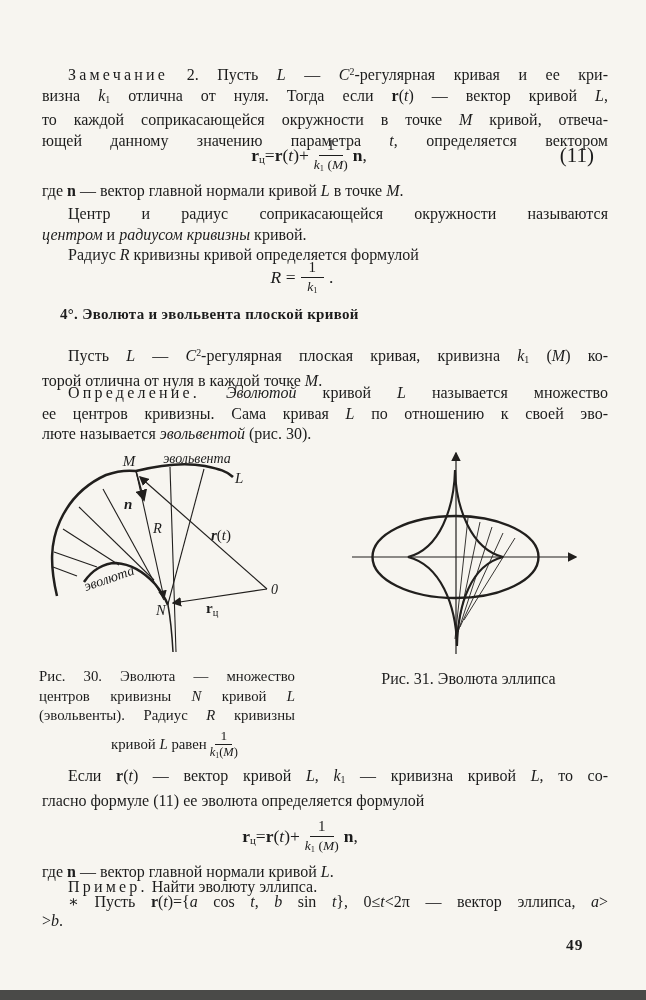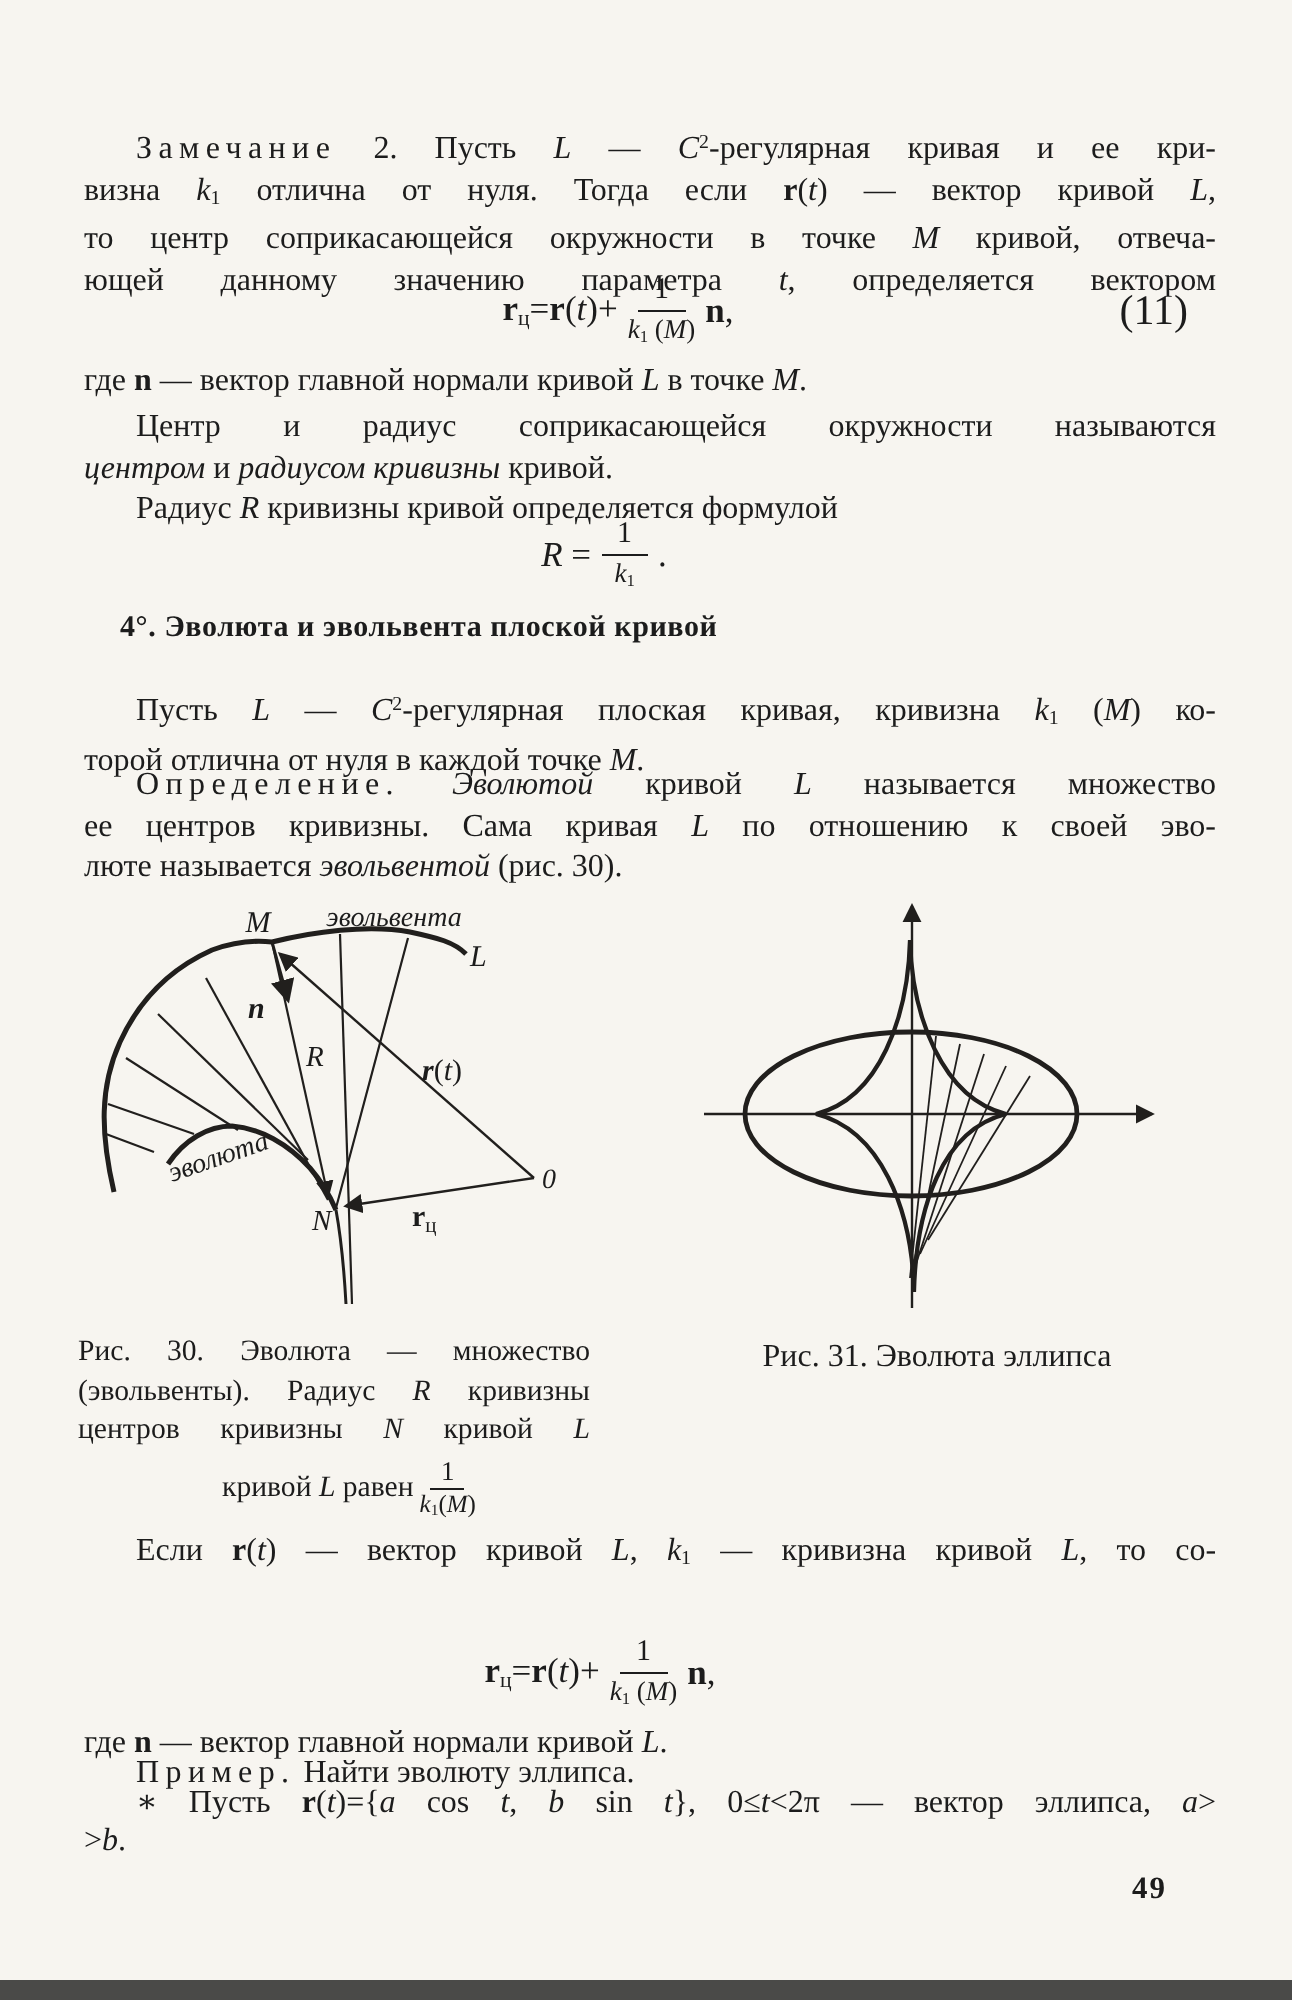--- a/index.html
+++ b/index.html
@@ -32,21 +32,21 @@
   .fig-stroke{stroke:#211f1d;fill:none;}
 </style>
 </head>
 <body>
 
 <div class="page">
 
   <div class="blk" style="top:62px">
     <div class="jl ind"><span class="sp">Замечание</span><span> 2. Пусть </span><span class="i">L</span><span> — </span><span class="i">C</span><span class="sup">2</span><span>-регулярная кривая и ее кри-</span></div>
     <div class="jl"><span>визна </span><span class="i">k</span><span class="sub">1</span><span> отлична от нуля. Тогда если </span><span class="b">r</span><span>(</span><span class="i">t</span><span>) — вектор кривой </span><span class="i">L</span><span>,</span></div>
-    <div class="jl"><span>то центр соприкасающейся окружности в точке </span><span class="i">M</span><span> кривой, отвеча-</span></div>
+    <div class="jl"><span>то каждой соприкасающейся окружности в точке </span><span class="i">M</span><span> кривой, отвеча-</span></div>
     <div class="jl"><span>ющей данному значению параметра </span><span class="i">t</span><span>, определяется вектором</span></div>
   </div>
 
   <div class="formula" style="top:134px;height:42px;padding-right:28px">
     <span><span class="b">r</span><span class="sub">ц</span><span>=</span><span class="b">r</span><span>(</span><span class="i">t</span><span>)+</span></span>
     <span class="frac">
       <span class="fnum"><span>1</span></span>
       <span class="fden"><span class="i">k</span><span class="sub">1</span><span> (</span><span class="i">M</span><span>)</span></span>
     </span>
     <span><span class="b">n</span><span>,</span></span>
@@ -142,35 +142,36 @@
     <path class="fig-stroke" stroke-width="2.1" d="M455,470 C456,508 471,549 503,557 C471,565 458,604 457,646 C456,604 440,565 408,557 C440,549 454,508 455,470 Z"></path>
     <line class="fig-stroke" stroke-width="0.9" x1="468" y1="518" x2="455" y2="639"></line>
     <line class="fig-stroke" stroke-width="0.9" x1="480" y1="522" x2="456" y2="636"></line>
     <line class="fig-stroke" stroke-width="0.9" x1="492" y1="527" x2="458" y2="632"></line>
     <line class="fig-stroke" stroke-width="0.9" x1="503" y1="533" x2="460" y2="627"></line>
     <line class="fig-stroke" stroke-width="0.9" x1="515" y1="538" x2="464" y2="620"></line>
   </svg>
 
   <div class="cap" style="left:39px;top:667px;width:256px">
     <div class="jl"><span>Рис. 30.  Эволюта — множество</span></div>
+    <div class="jl"><span>центров кривизны </span><span class="i">N</span><span> кривой </span><span class="i">L</span></div>
     <div class="jl"><span>(эвольвенты). Радиус </span><span class="i">R</span><span> кривизны</span></div>
-    <div class="jl"><span>центров кривизны </span><span class="i">N</span><span> кривой </span><span class="i">L</span></div>
     <div class="capfrac">
       <span><span>кривой </span><span class="i">L</span><span> равен </span></span>
       <span class="frac" style="margin:0 3px">
         <span class="fnum"><span>1</span></span>
         <span class="fden"><span class="i">k</span><span class="sub">1</span><span>(</span><span class="i">M</span><span>)</span></span>
       </span>
     </div>
   </div>
 
   <div class="cap31">Рис. 31. Эволюта эллипса</div>
 
   <div class="blk" style="top:766px">
     <div class="jl ind"><span>Если </span><span class="b">r</span><span>(</span><span class="i">t</span><span>) — вектор кривой </span><span class="i">L</span><span>, </span><span class="i">k</span><span class="sub">1</span><span> — кривизна кривой </span><span class="i">L</span><span>, то со-</span></div>
+    <div class="ll"><span>гласно формуле (11) ее эволюта определяется формулой</span></div>
   </div>
 
   <div class="formula" style="top:814px;height:44px;padding-right:46px">
     <span><span class="b">r</span><span class="sub">ц</span><span>=</span><span class="b">r</span><span>(</span><span class="i">t</span><span>)+</span></span>
     <span class="frac">
       <span class="fnum"><span>1</span></span>
       <span class="fden"><span class="i">k</span><span class="sub">1</span><span> (</span><span class="i">M</span><span>)</span></span>
     </span>
     <span><span class="b">n</span><span>,</span></span>
   </div>

